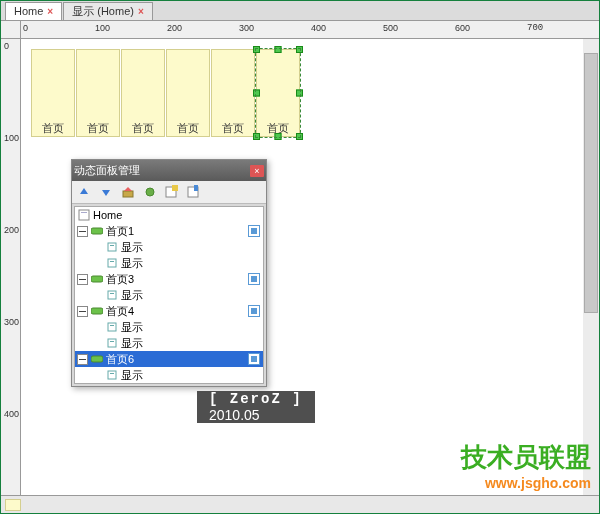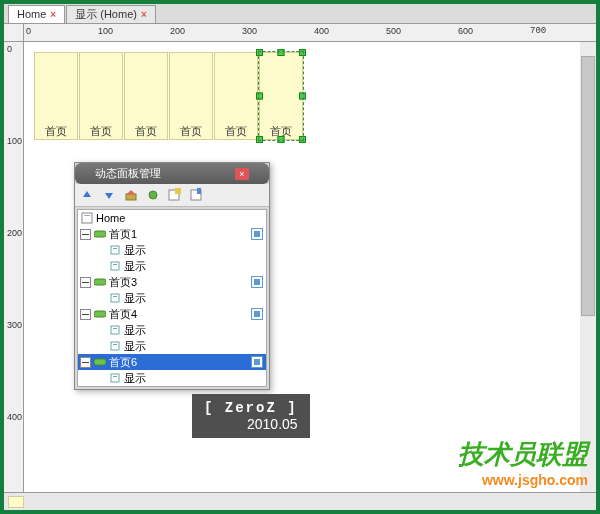--- a/index.html
+++ b/index.html
@@ -1,55 +1,55 @@
 <!DOCTYPE html>
 <html><head>
 <meta charset="utf-8">
 <style>
 * { box-sizing: border-box; margin: 0; padding: 0; }
 body { font-family: Tahoma, Arial, sans-serif; font-size: 11px; background: #fff; overflow: hidden; }
-.frame { width: 600px; height: 514px; position: relative; background: #fff; border: 4px solid #15803d; }
+.frame { width: 600px; height: 514px; position: relative; background: #fff; border: 1px solid #15803d; }
 .tabbar { height: 20px; background: #dcdcdc; display: flex; align-items: center; padding-left: 4px; border-bottom: 1px solid #999; }
 .tab { background: #fff; border: 1px solid #999; border-bottom: none; padding: 1px 8px; margin-right: 1px; display: flex; align-items: center; gap: 4px; color: #333; font-size: 11px; height: 18px; }
 .tab.inactive { background: #e8e8e8; }
 .tab-close { color: #d55; font-weight: bold; font-size: 10px; }
 .ruler-h { position: absolute; top: 20px; left: 20px; right: 0; height: 18px; background: #f0f0f0; border-bottom: 1px solid #999; }
 .ruler-v { position: absolute; top: 38px; left: 0; width: 20px; bottom: 18px; background: #f0f0f0; border-right: 1px solid #999; }
 .ruler-h .tick { position: absolute; font-size: 9px; color: #333; top: 2px; }
 .ruler-v .tick { position: absolute; font-size: 9px; color: #333; left: 3px; }
 .corner { position: absolute; top: 20px; left: 0; width: 20px; height: 18px; background: #f0f0f0; border-right: 1px solid #999; border-bottom: 1px solid #999; }
 .canvas { position: absolute; top: 38px; left: 20px; right: 0; bottom: 18px; background-image: radial-gradient(circle, #999 0.5px, transparent 0.5px); background-size: 10px 10px; background-position: 0 0; overflow: hidden; }
 .widgets { position: absolute; top: 10px; left: 10px; display: flex; gap: 1px; }
 .widget { width: 44px; height: 88px; background: #fdfacb; border: 1px solid #d4cf8f; display: flex; justify-content: center; padding-top: 6px; font-size: 11px; color: #333; align-items: flex-end; }
 .widget.selected { position: relative; }
 .handles { position: absolute; top: -4px; left: -4px; right: -4px; bottom: -4px; pointer-events: none; }
 .handle { position: absolute; width: 7px; height: 7px; background: #4fc74f; border: 1px solid #1a8a1a; }
 .hnw { top: 0; left: 0; } .hn { top: 0; left: 50%; transform: translateX(-50%); } .hne { top: 0; right: 0; }
 .hw { top: 50%; left: 0; transform: translateY(-50%); } .he { top: 50%; right: 0; transform: translateY(-50%); }
 .hsw { bottom: 0; left: 0; } .hs { bottom: 0; left: 50%; transform: translateX(-50%); } .hse { bottom: 0; right: 0; }
 .selbox { position: absolute; border: 1px dashed #3a8a3a; top: 2px; left: 2px; right: 2px; bottom: 2px; }
 .panel { position: absolute; top: 120px; left: 50px; width: 196px; background: #d8d8d8; border: 1px solid #888; box-shadow: 2px 2px 6px rgba(0,0,0,0.3); }
-.panel-title { background: linear-gradient(#7a7a7a,#5a5a5a); color: #fff; padding: 3px 20px; display: flex; justify-content: space-between; align-items: center; font-size: 11px; border-radius: 6px; }
+.panel-title { background: linear-gradient(#7a7a7a,#5a5a5a); color: #fff; padding: 3px 2px; display: flex; justify-content: space-between; align-items: center; font-size: 11px; }
 .panel-x { background: #d55; color: #fff; width: 14px; height: 12px; display: flex; align-items: center; justify-content: center; font-size: 9px; border-radius: 1px; }
 .panel-toolbar { background: #eee; padding: 3px 4px; display: flex; gap: 6px; border-bottom: 1px solid #bbb; align-items: center; }
 .tool-icon { width: 16px; height: 16px; display: flex; align-items: center; justify-content: center; }
 .tree { background: #fff; border: 1px solid #aaa; margin: 2px; max-height: 220px; overflow: hidden; }
 .tree-row { display: flex; align-items: center; height: 16px; padding: 0 2px; font-size: 11px; gap: 2px; }
 .tree-row.selected { background: #2b6cd5; color: #fff; }
 .tree-indent { display: inline-block; width: 12px; }
 .expander { width: 11px; height: 11px; display: inline-flex; align-items: center; justify-content: center; }
 .icon-sm { width: 14px; height: 14px; display: flex; align-items: center; justify-content: center; }
 .row-right { margin-left: auto; }
-.overlay-tag { position: absolute; top: 352px; left: 168px; background: rgba(60,60,60,0.9); color: #fff; padding: 6px 12px; text-align: right; }
+.overlay-tag { position: absolute; top: 352px; left: 176px; background: rgba(60,60,60,0.9); color: #fff; padding: 0 12px; }
 .overlay-tag .line1 { font-family: 'Courier New', monospace; font-weight: bold; letter-spacing: 2px; font-size: 14px; }
 .overlay-tag .line2 { font-size: 14px; }
 .statusbar { position: absolute; bottom: 0; left: 0; right: 0; height: 18px; background: #e8e8e8; border-top: 1px solid #999; display: flex; align-items: center; padding: 0 4px; }
 .status-block { width: 16px; height: 12px; background: #fdfacb; border: 1px solid #d4cf8f; }
 .watermark { position: absolute; bottom: 22px; right: 8px; text-align: right; }
-.wm1 { font-size: 26px; font-weight: 900; color: #3aae22; font-style: italic; }
+.wm1 { font-size: 26px; font-weight: 900; color: #3aae22; }
 .wm2 { font-size: 14px; color: #f58a1f; font-weight: bold; text-align: right; }
 .scrollbar-v { position: absolute; top: 38px; right: 0; width: 16px; bottom: 18px; background: #ececec; }
 .scrollbar-v .thumb { position: absolute; top: 14px; left: 1px; right: 1px; height: 260px; background: #c8c8c8; border: 1px solid #aaa; }
 </style>
 </head>
 <body>
 
 <div class="frame">
 
   <div class="tabbar">

